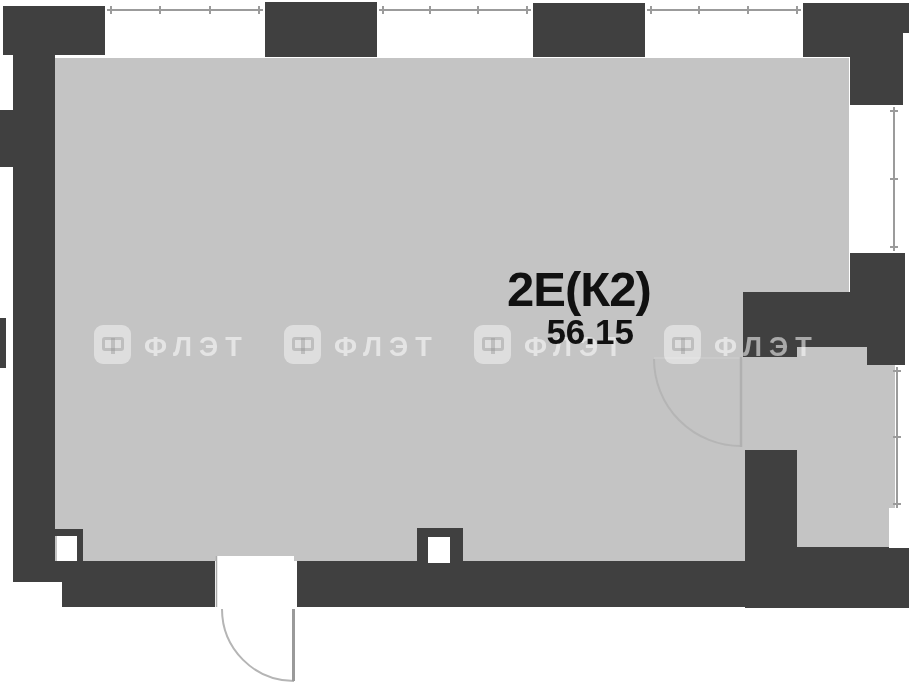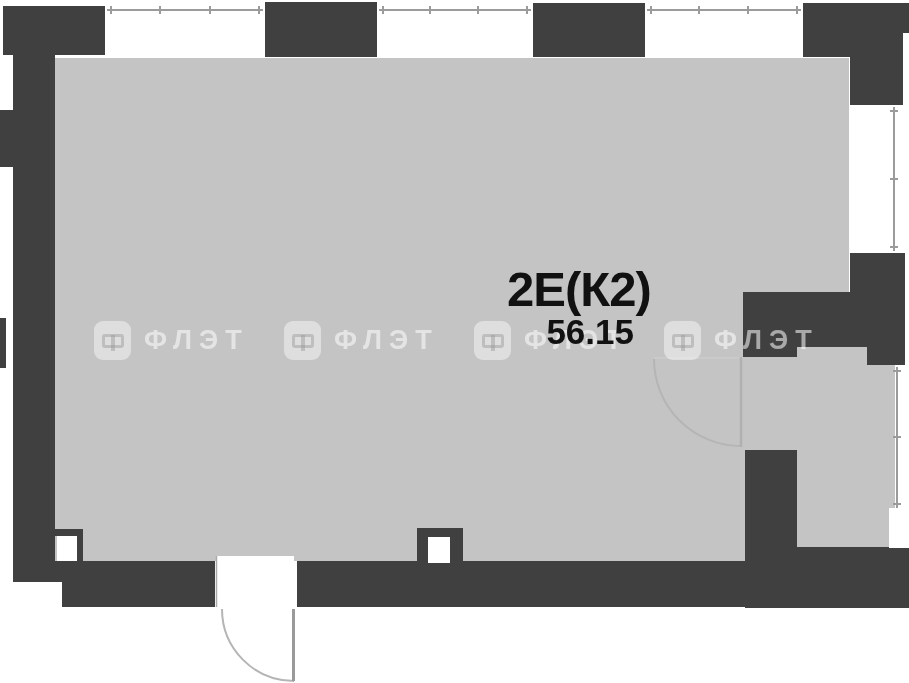--- a/index.html
+++ b/index.html
@@ -28,21 +28,21 @@
     border-radius:3px;position:relative;box-sizing:border-box;
   }
   .wm-glyph-bar{
     position:absolute;left:50%;top:-2px;transform:translateX(-50%);
     width:4px;height:16px;background:rgba(150,150,150,0.45);
   }
   .wm-text{
     margin-left:13px;
     font-weight:bold;font-size:27px;letter-spacing:7px;
     color:rgba(255,255,255,0.55);
-    line-height:39px;white-space:nowrap;
+    line-height:39px;white-space:nowrap;margin-top:7px;
   }
   .unit-label{
     position:absolute;left:507px;top:261px;z-index:5;
     font-size:49px;font-weight:bold;letter-spacing:-1px;
     color:var(--label-text,#111);white-space:nowrap;
   }
   .unit-area{
     position:absolute;left:534px;top:312px;width:100px;z-index:5;
     font-size:35px;font-weight:700;text-align:right;
     color:var(--label-text,#111);white-space:nowrap;

